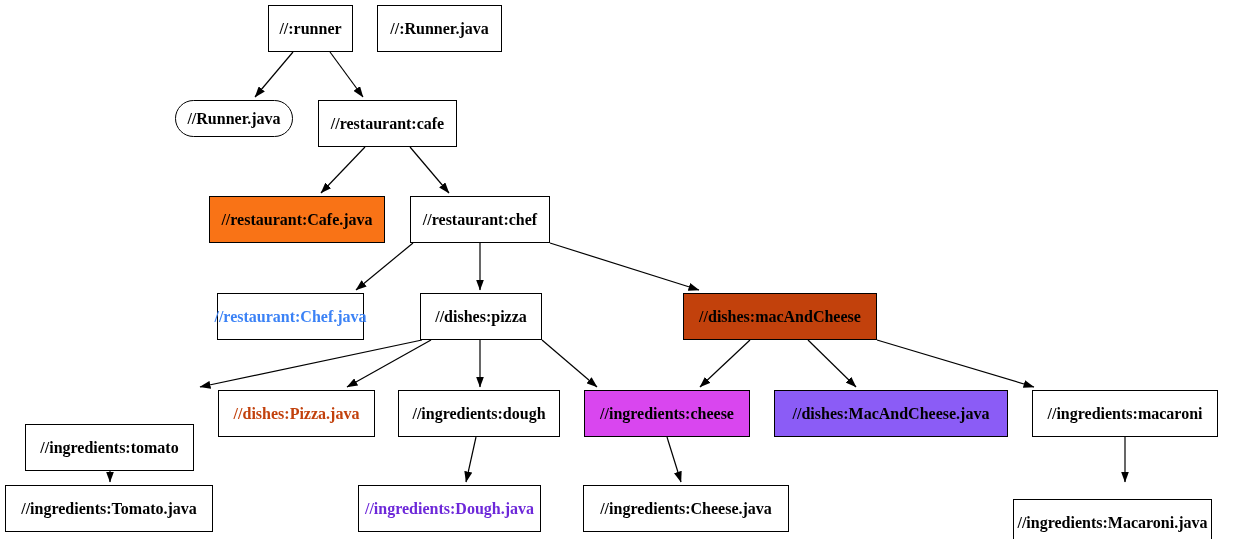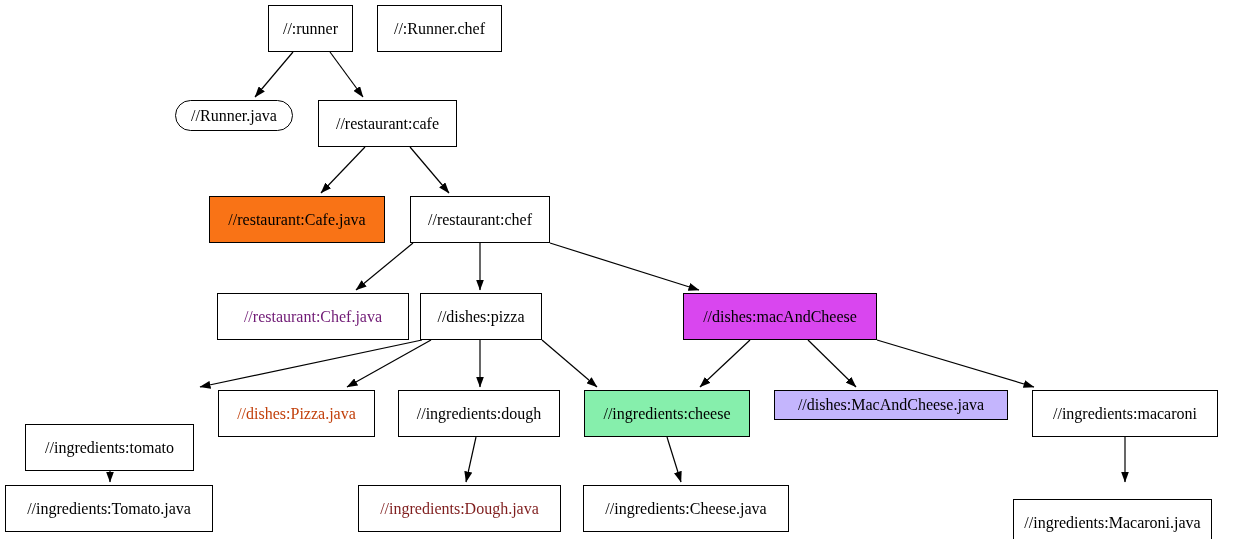--- a/index.html
+++ b/index.html
@@ -4,20 +4,21 @@
 <style>
   html, body {
     margin: 0;
     padding: 0;
     background: #ffffff;
     font-family: "Liberation Serif", "DejaVu Serif", serif;
   }
   .canvas {
     position: relative;
     overflow: hidden;
+    font-weight: bold;
   }
   .edge-layer {
     position: absolute;
     top: 0;
     left: 0;
     pointer-events: none;
   }
   .node-layer {
     position: absolute;
     top: 0;
@@ -63,32 +64,32 @@
       <line x1="750" y1="340" x2="700" y2="387" stroke="#000000" stroke-width="1.2" marker-end="url(#arrowhead)"></line>
       <line x1="808" y1="340" x2="856" y2="387" stroke="#000000" stroke-width="1.2" marker-end="url(#arrowhead)"></line>
       <line x1="877" y1="340" x2="1034" y2="387" stroke="#000000" stroke-width="1.2" marker-end="url(#arrowhead)"></line>
       <line x1="110" y1="437" x2="110" y2="482" stroke="#000000" stroke-width="1.2" marker-end="url(#arrowhead)"></line>
       <line x1="476" y1="437" x2="466" y2="482" stroke="#000000" stroke-width="1.2" marker-end="url(#arrowhead)"></line>
       <line x1="667" y1="437" x2="681" y2="482" stroke="#000000" stroke-width="1.2" marker-end="url(#arrowhead)"></line>
       <line x1="1125" y1="437" x2="1125" y2="482" stroke="#000000" stroke-width="1.2" marker-end="url(#arrowhead)"></line>
     </svg>
   <div class="node-layer">
       <div class="node" style="left: 268px; top: 5px; width: 85px; height: 47px; background: rgb(255, 255, 255); border-color: rgb(0, 0, 0); color: rgb(0, 0, 0);">//:runner</div>
-      <div class="node" style="left: 377px; top: 5px; width: 125px; height: 47px; background: rgb(255, 255, 255); border-color: rgb(0, 0, 0); color: rgb(0, 0, 0);">//:Runner.chef</div>
-      <div class="node" style="left: 175px; top: 100px; width: 118px; height: 31px; background: rgb(255, 255, 255); border-color: rgb(0, 0, 0); color: rgb(0, 0, 0); border-radius: 19px;">//Runner.java</div>
+      <div class="node" style="left: 377px; top: 5px; width: 125px; height: 47px; background: rgb(255, 255, 255); border-color: rgb(0, 0, 0); color: rgb(0, 0, 0);">//:Runner.java</div>
+      <div class="node" style="left: 175px; top: 100px; width: 118px; height: 37px; background: rgb(255, 255, 255); border-color: rgb(0, 0, 0); color: rgb(0, 0, 0); border-radius: 19px;">//Runner.java</div>
       <div class="node" style="left: 318px; top: 100px; width: 139px; height: 47px; background: rgb(255, 255, 255); border-color: rgb(0, 0, 0); color: rgb(0, 0, 0);">//restaurant:cafe</div>
       <div class="node" style="left: 209px; top: 196px; width: 176px; height: 47px; background: #f97316; border-color: rgb(0, 0, 0); color: rgb(0, 0, 0);">//restaurant:Cafe.java</div>
       <div class="node" style="left: 410px; top: 196px; width: 140px; height: 47px; background: rgb(255, 255, 255); border-color: rgb(0, 0, 0); color: rgb(0, 0, 0);">//restaurant:chef</div>
-      <div class="node" style="left: 217px; top: 293px; width: 192px; height: 47px; background: rgb(255, 255, 255); border-color: rgb(0, 0, 0); color: #701a75;">//restaurant:Chef.java</div>
+      <div class="node" style="left: 217px; top: 293px; width: 147px; height: 47px; background: rgb(255, 255, 255); border-color: rgb(0, 0, 0); color: #3b82f6;">//restaurant:Chef.java</div>
       <div class="node" style="left: 420px; top: 293px; width: 122px; height: 47px; background: rgb(255, 255, 255); border-color: rgb(0, 0, 0); color: rgb(0, 0, 0);">//dishes:pizza</div>
-      <div class="node" style="left: 683px; top: 293px; width: 194px; height: 47px; background: #d946ef; border-color: rgb(0, 0, 0); color: rgb(0, 0, 0);">//dishes:macAndCheese</div>
+      <div class="node" style="left: 683px; top: 293px; width: 194px; height: 47px; background: #c2410c; border-color: rgb(0, 0, 0); color: rgb(0, 0, 0);">//dishes:macAndCheese</div>
       <div class="node" style="left: 25px; top: 390px; width: 169px; height: 47px; background: rgb(255, 255, 255); border-color: rgb(0, 0, 0); color: rgb(0, 0, 0); margin-top: 34px;">//ingredients:tomato</div>
       <div class="node" style="left: 218px; top: 390px; width: 157px; height: 47px; background: rgb(255, 255, 255); border-color: rgb(0, 0, 0); color: #c2410c;">//dishes:Pizza.java</div>
       <div class="node" style="left: 398px; top: 390px; width: 162px; height: 47px; background: rgb(255, 255, 255); border-color: rgb(0, 0, 0); color: rgb(0, 0, 0);">//ingredients:dough</div>
-      <div class="node" style="left: 584px; top: 390px; width: 166px; height: 47px; background: #86efac; border-color: rgb(0, 0, 0); color: rgb(0, 0, 0);">//ingredients:cheese</div>
-      <div class="node" style="left: 774px; top: 390px; width: 234px; height: 30px; background: #c4b5fd; border-color: rgb(0, 0, 0); color: rgb(0, 0, 0);">//dishes:MacAndCheese.java</div>
+      <div class="node" style="left: 584px; top: 390px; width: 166px; height: 47px; background: #d946ef; border-color: rgb(0, 0, 0); color: rgb(0, 0, 0);">//ingredients:cheese</div>
+      <div class="node" style="left: 774px; top: 390px; width: 234px; height: 47px; background: #8b5cf6; border-color: rgb(0, 0, 0); color: rgb(0, 0, 0);">//dishes:MacAndCheese.java</div>
       <div class="node" style="left: 1032px; top: 390px; width: 186px; height: 47px; background: rgb(255, 255, 255); border-color: rgb(0, 0, 0); color: rgb(0, 0, 0);">//ingredients:macaroni</div>
       <div class="node" style="left: 5px; top: 485px; width: 208px; height: 47px; background: rgb(255, 255, 255); border-color: rgb(0, 0, 0); color: rgb(0, 0, 0);">//ingredients:Tomato.java</div>
-      <div class="node" style="left: 358px; top: 485px; width: 203px; height: 47px; background: rgb(255, 255, 255); border-color: rgb(0, 0, 0); color: #7f1d1d;">//ingredients:Dough.java</div>
+      <div class="node" style="left: 358px; top: 485px; width: 183px; height: 47px; background: rgb(255, 255, 255); border-color: rgb(0, 0, 0); color: #6d28d9;">//ingredients:Dough.java</div>
       <div class="node" style="left: 583px; top: 485px; width: 206px; height: 47px; background: rgb(255, 255, 255); border-color: rgb(0, 0, 0); color: rgb(0, 0, 0);">//ingredients:Cheese.java</div>
       <div class="node" style="left: 1013px; top: 485px; width: 199px; height: 47px; background: rgb(255, 255, 255); border-color: rgb(0, 0, 0); color: rgb(0, 0, 0); margin-top: 14px;">//ingredients:Macaroni.java</div>
     </div>
 </div>
 
 </body></html>

